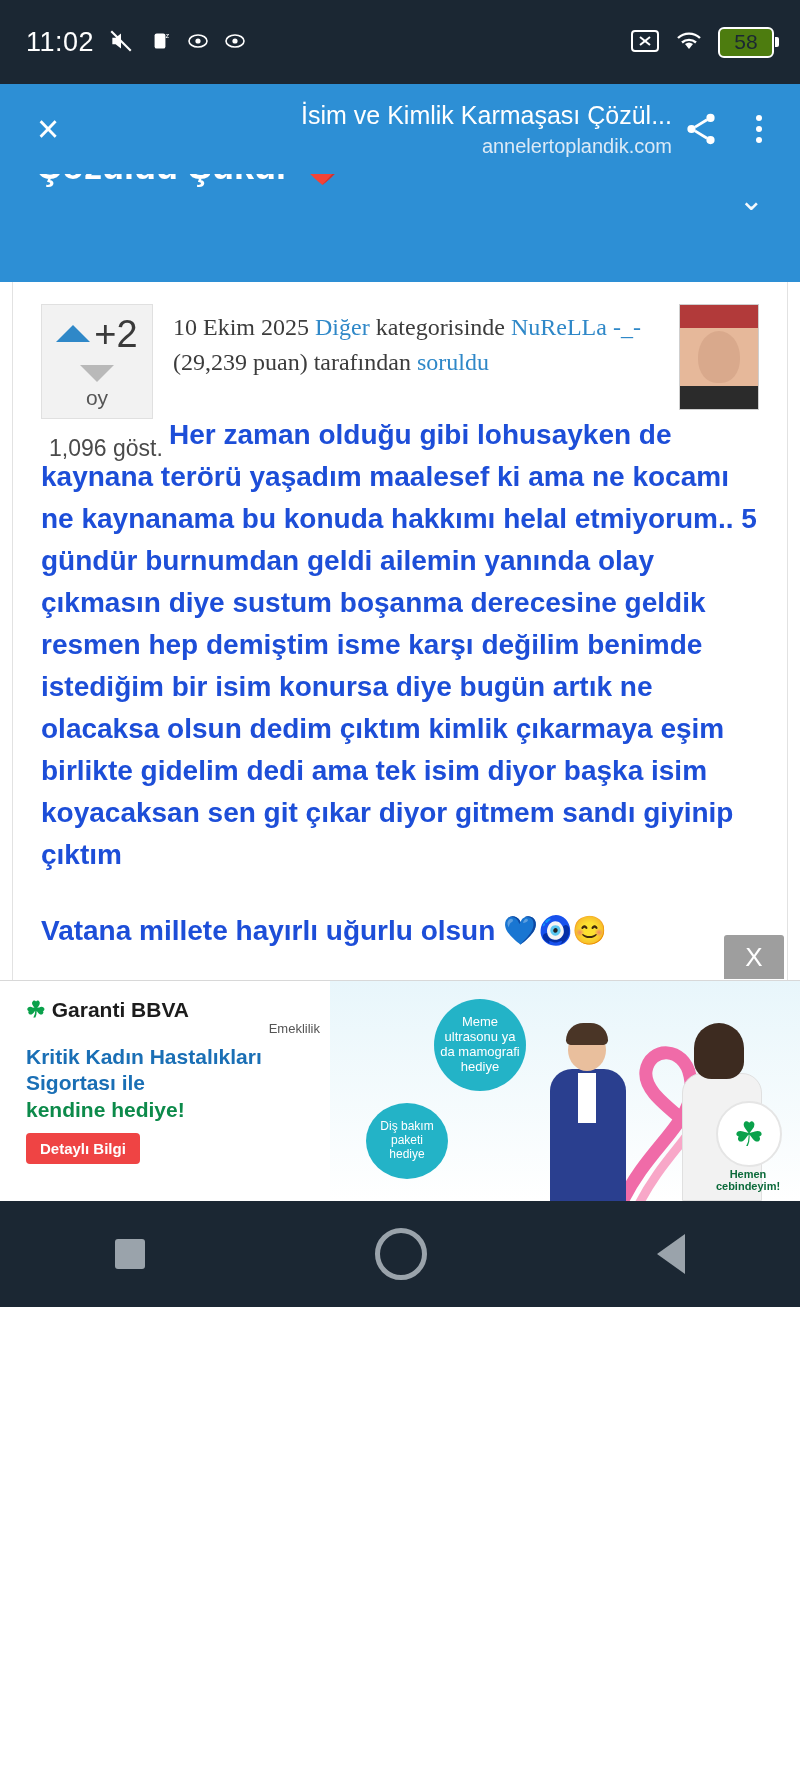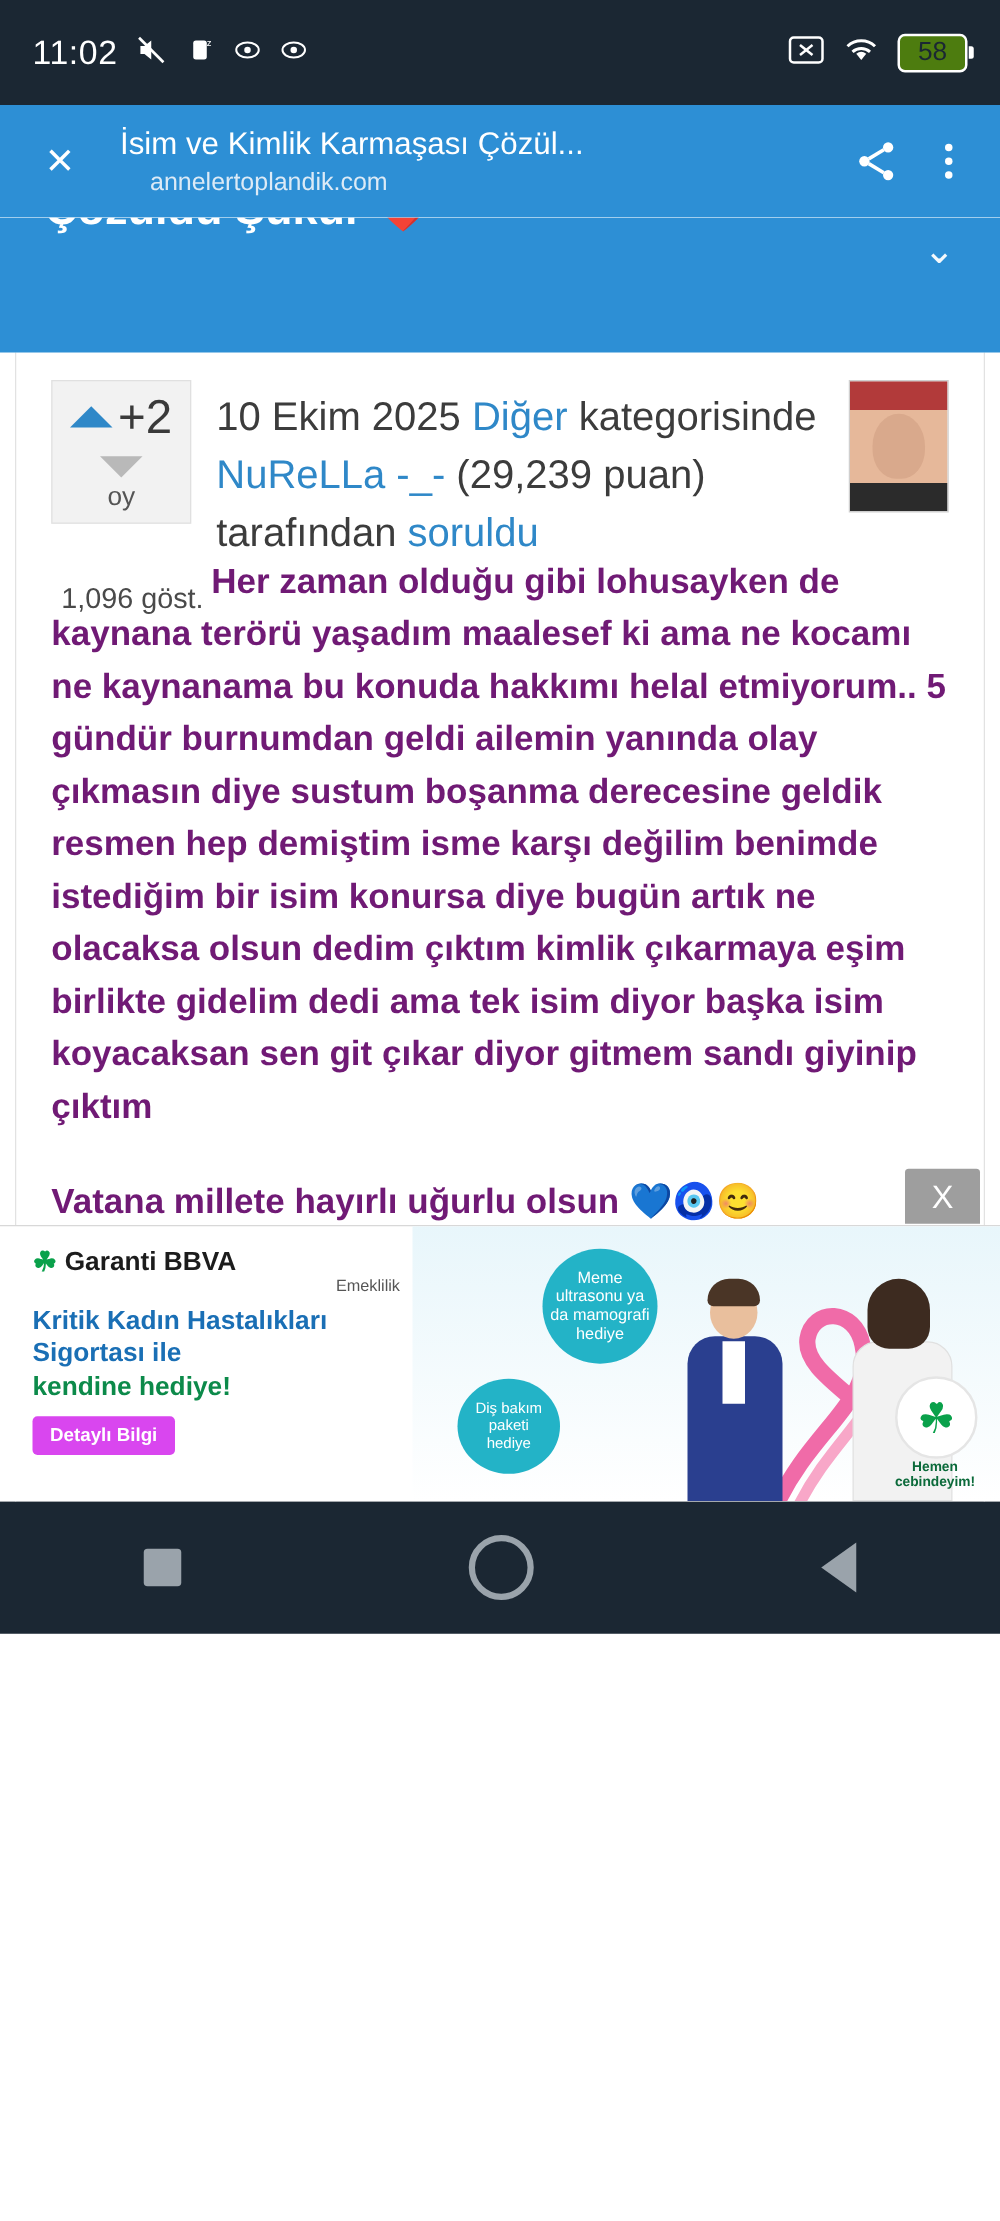--- a/index.html
+++ b/index.html
@@ -94,20 +94,21 @@
     font-size: 38px;
     font-weight: 300;
     line-height: 1;
     cursor: pointer;
   }
   .title-block {
     flex: 1 1 auto;
     min-width: 0;
     padding-left: 22px;
     padding-right: 10px;
+    text-align: right;
   }
   .page-title {
     font-size: 25px;
     white-space: nowrap;
     overflow: hidden;
     text-overflow: ellipsis;
     line-height: 1.2;
   }
   .page-host {
     font-size: 20px;
@@ -231,23 +232,24 @@
   }
   .vote-label {
     font-size: 21px;
     color: #555;
     margin-top: 4px;
   }
 
   .meta-text {
     flex: 1 1 auto;
     padding: 6px 14px 0 20px;
-    font-size: 32px;
+    font-size: 24px;
     color: #3c3c3c;
     line-height: 1.45;
+    font-family: Liberation Serif, serif;
   }
   .meta-text a { color: #2f88c8; text-decoration: none; }
 
   .avatar {
     width: 78px;
     height: 104px;
     flex: 0 0 auto;
     border: 1px solid #cfcfcf;
     background: linear-gradient(#b23a3a 0 22%, #e6b89a 22% 78%, #2b2b2b 78% 100%);
     position: relative;
@@ -264,21 +266,21 @@
 
   .views {
     font-size: 23px;
     color: #4a4a4a;
     margin: 16px 0 6px 8px;
   }
 
   .post-body {
     font-size: 28px;
     line-height: 1.5;
-    color: #701a75;
+    color: #1d4ed8;
     font-weight: bold;
     margin-top: -54px;
   }
   .post-body p { margin: 0 0 34px 0; }
   .post-body p.first { text-indent: 128px; }
 
   
   .ad-close {
     position: absolute;
     right: 16px;
@@ -329,21 +331,21 @@
     margin-top: 8px;
     font-size: 21px;
     line-height: 1.25;
     color: #1a6fb5;
     font-weight: bold;
   }
   .ad-headline .g { color: #0c8a4a; }
   .ad-btn {
     margin-top: 10px;
     display: inline-block;
-    background: #d946ef;
+    background: #ef4444;
     color: #ffffff;
     font-size: 15px;
     font-weight: bold;
     padding: 7px 14px;
     border-radius: 4px;
     cursor: pointer;
   }
   .ad-right {
     flex: 1 1 auto;
     position: relative;

